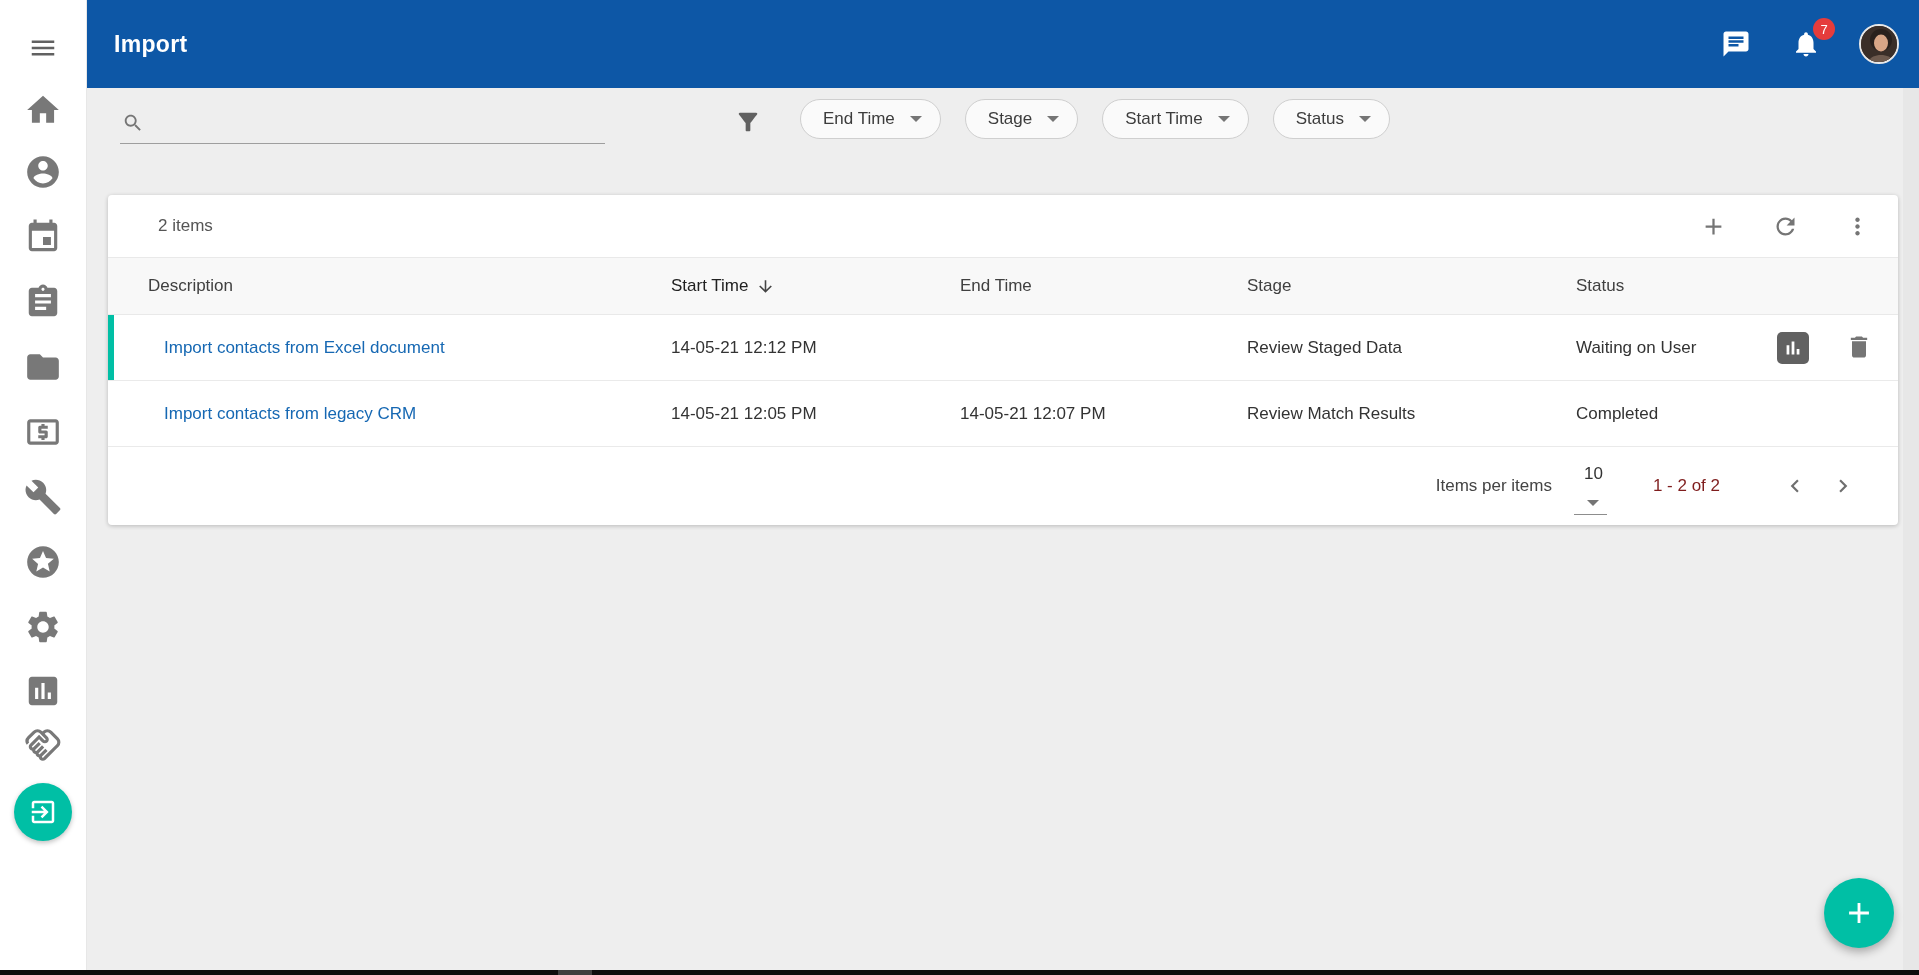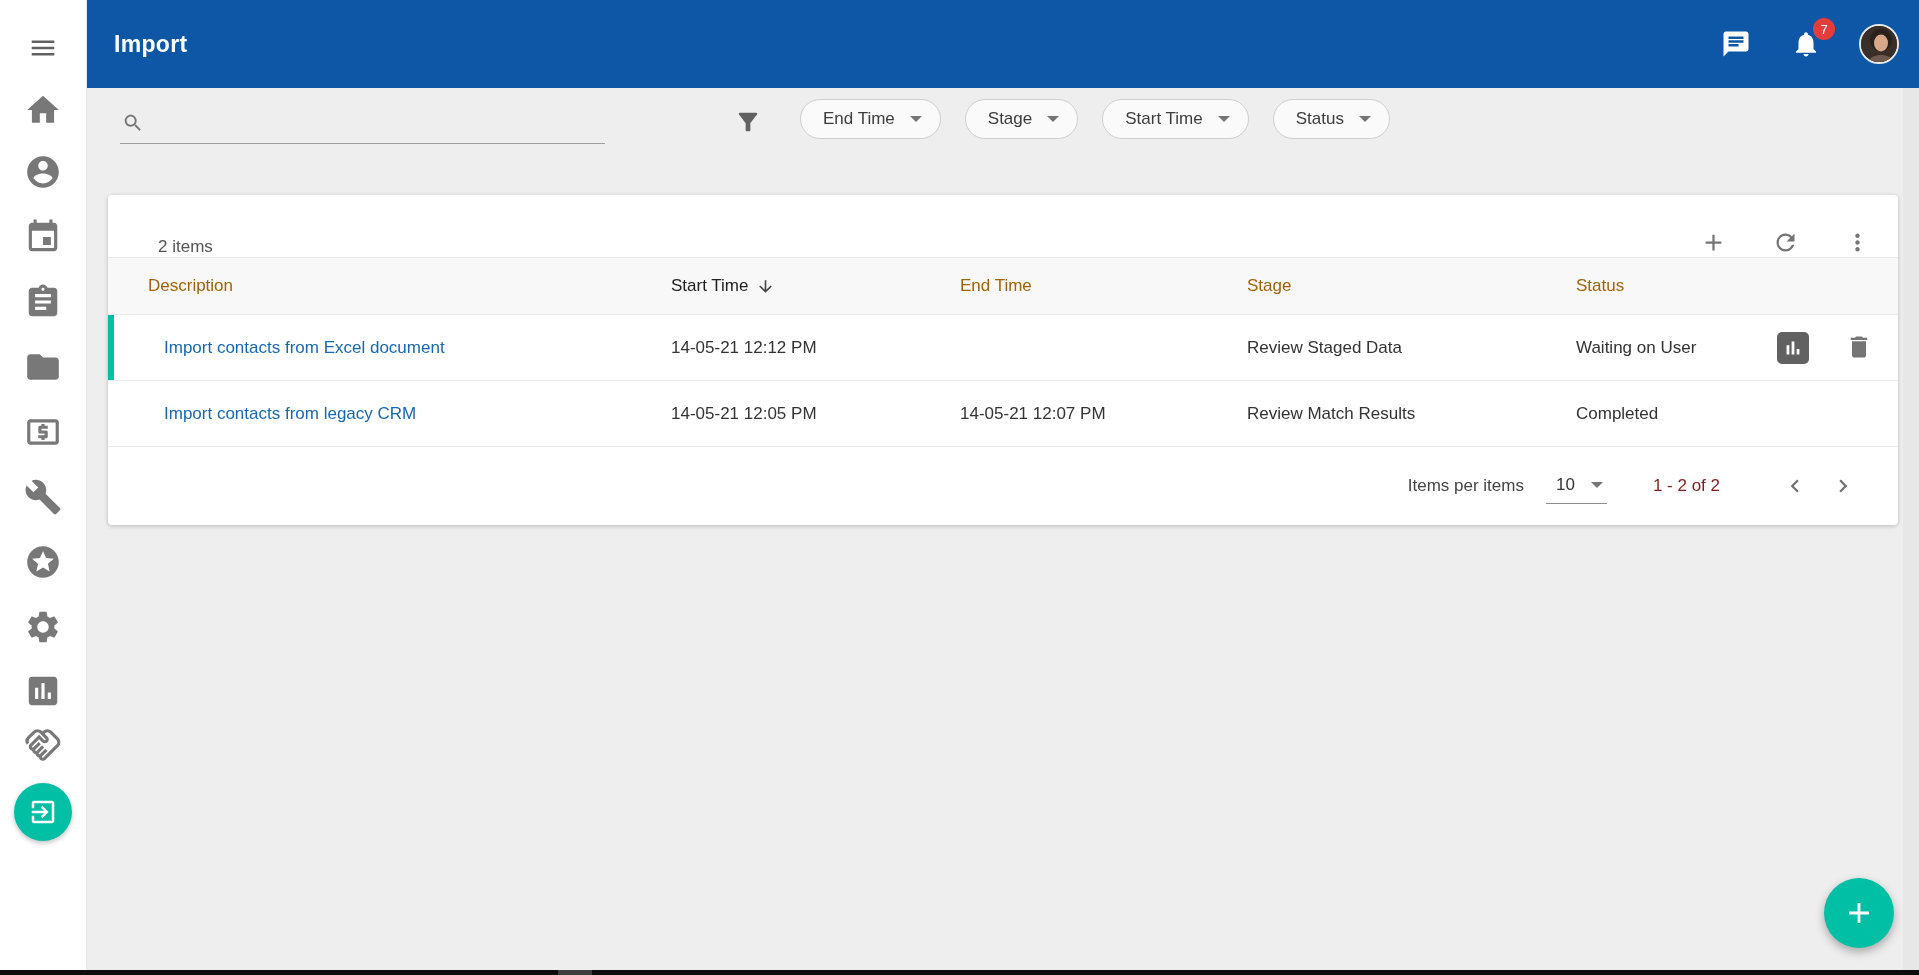--- a/index.html
+++ b/index.html
@@ -44,30 +44,30 @@
   .chips { position:absolute; left:713px; top:11px; display:flex; gap:24px; }
   .chip { height:40px; padding:0 18px 0 22px; border:1px solid #cfcfcf; border-radius:20px;
           background:#fafafa; display:flex; align-items:center; gap:15px; cursor:pointer; }
   .chip-label { font-size:17px; color:#3c3c3c; }
   .caret { width:0; height:0; border-left:6px solid transparent; border-right:6px solid transparent;
            border-top:6px solid #757575; }
 
   
   .card { position:absolute; left:108px; top:195px; width:1790px; background:#ffffff;
           border-radius:4px; box-shadow:0 1px 4px rgba(0,0,0,.22); }
-  .card-toolbar { height:62px; display:flex; align-items:flex-end; padding:0 26px 0 50px; }
+  .card-toolbar { height:62px; display:flex; align-items:center; padding:0 26px 0 50px; }
   .items-count { font-size:17px; color:#555; }
   .toolbar-spacer { flex:1; }
   .tool-btn { width:30px; height:30px; margin-left:42px; display:flex; align-items:center;
               justify-content:center; cursor:pointer; }
   .tool-btn svg { width:27px; height:27px; fill:#757575; }
 
   .thead { display:grid; grid-template-columns:563px 289px 287px 329px 182px 1fr; align-items:center;
            height:58px; background:#f8f8f8; border-top:1px solid #e9e9e9; border-bottom:1px solid #e9e9e9; }
-  .th { font-size:17px; color:#a16207; }
+  .th { font-size:17px; color:#404040; }
   .th-desc { padding-left:40px; }
   .th-sorted { color:#212121; display:flex; align-items:center; gap:8px; cursor:pointer; }
   .th-sorted svg { width:19px; height:19px; fill:#444; }
 
   .trow { display:grid; grid-template-columns:563px 289px 287px 329px 182px 1fr; align-items:center;
           height:66px; position:relative; border-bottom:1px solid #eaeaea; background:#fff; }
   .row-accent { position:absolute; left:0; top:0; width:6px; height:100%; background:#00bfa5; }
   .cell { font-size:17px; color:#333; }
   .cell-desc { padding-left:40px; }
   .cell-desc a { color:#1668b3; text-decoration:none; cursor:pointer;margin-left:16px; }
@@ -75,21 +75,21 @@
   .chart-btn { width:32px; height:32px; border-radius:5px; background:#616161; display:flex;
                align-items:center; justify-content:center; cursor:pointer; }
   .chart-btn svg { width:22px; height:22px; fill:#ffffff; }
   .trash-btn { width:30px; height:30px; cursor:pointer; }
   .trash-btn svg { width:28px; height:28px; fill:#757575; }
 
   .pagination { height:78px; display:flex; align-items:center; justify-content:flex-end;
                 padding-right:38px; }
   .pag-label { font-size:17px; color:#444; }
   .page-select { display:flex; align-items:center; gap:16px; margin:0 46px 0 22px; padding:6px 4px 8px 10px;
-                 border-bottom:1px solid #8d8d8d; cursor:pointer; }
+                 border-bottom:1px solid #8d8d8d; cursor:pointer;flex-direction:column; }
   .page-select-value { font-size:17px; color:#333; }
   .range-label { font-size:17px; color:#7f1d1d; margin-right:44px; }
   .pag-btn { width:34px; height:34px; display:flex; align-items:center; justify-content:center;
              cursor:pointer; margin-left:14px; }
   .pag-btn svg { width:26px; height:26px; fill:#6f6f6f; }
 
   
   .fab { position:fixed; left:1824px; top:878px; width:70px; height:70px; border-radius:50%;
          background:#00bfa5; box-shadow:0 4px 10px rgba(0,0,0,.3); display:flex; align-items:center;
          justify-content:center; cursor:pointer; z-index:40; }

